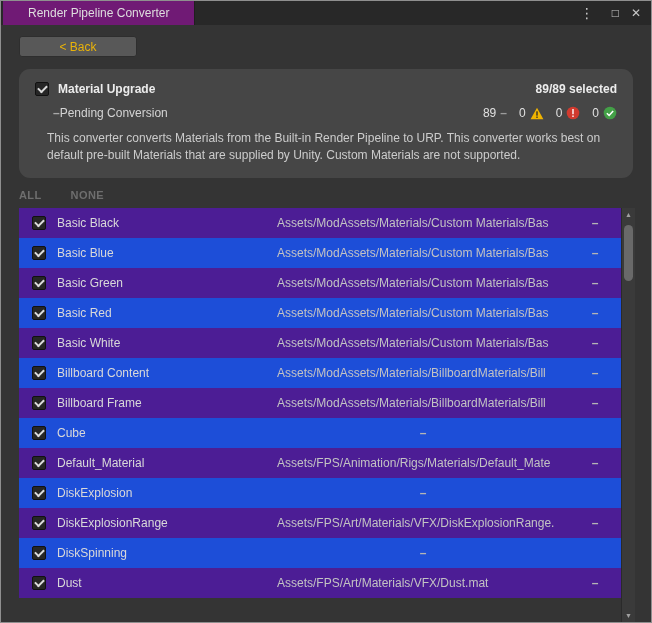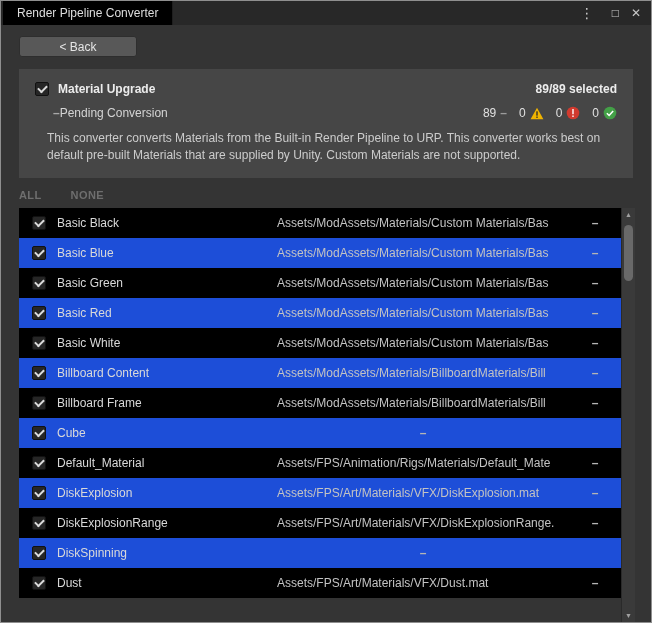--- a/index.html
+++ b/index.html
@@ -17,52 +17,52 @@
     cursor: default;
     -webkit-user-select: none; user-select: none;
   }
   
   .titlebar {
     height: 24px; flex: 0 0 24px;
     background: #282828;
     display: flex; align-items: stretch;
   }
   .tab {
-    background: #000000;
-    padding: 0 14px;
+    background: #701a75;
+    padding: 0 25px;
     display: flex; align-items: center;
     font-size: 12px; color: #dedede;
     border-right: 1px solid #1f1f1f;
     margin-left: 2px;
   }
   .titlebar-spacer { flex: 1; }
   .titlebar-controls {
     display: flex; align-items: center; gap: 12px;
     padding: 0 10px; color: #c8c8c8;
   }
   .tb-icon { font-size: 12px; line-height: 1; cursor: pointer; }
   .tb-icon.kebab { font-size: 14px; margin-right: 6px; }
   
   .toolbar { padding: 11px 18px 6px; }
   .back-button {
     width: 118px; height: 21px;
     background: #585858;
     border: 1px solid #2e2e2e;
     border-radius: 3px;
-    color: #e5e5e5;
+    color: #eab308;
     font-size: 12px;
     font-family: inherit;
     cursor: pointer;
     text-align: center;
   }
   
   .panel {
     margin: 6px 18px 0;
     background: #464646;
-    border-radius: 0;
+    border-radius: 11px;
     padding: 13px 16px 13px;
   }
   .panel-row1 { display: flex; align-items: center; }
   .panel-title { font-weight: bold; color: #ececec; font-size: 12px; margin-left: 9px; }
   .selected-summary { margin-left: auto; font-weight: bold; color: #ececec; font-size: 12px; }
   .panel-row2 {
     display: flex; align-items: center;
     margin-top: 10px; padding-left: 18px;
     font-size: 12px; color: #d4d4d4;
   }
@@ -91,21 +91,21 @@
     overflow: hidden;
   }
   .list { flex: 1; overflow: hidden; }
   .row {
     height: 30px;
     display: grid;
     grid-template-columns: 38px 220px 1fr 52px;
     align-items: center;
     font-size: 12px;
   }
-  .row.even { background: #000000; }
+  .row.even { background: #4c1d95; }
   .row.odd  { background: #1d4ed8; }
   .row .checkbox { margin-left: 13px; }
   .item-name { color: #d9d9d9; overflow: hidden; white-space: nowrap; }
   .item-path { color: #c3c3c3; overflow: hidden; white-space: nowrap; }
   .item-status { color: #b5b5b5; text-align: center; font-weight: bold; }
   
   .checkbox {
     width: 14px; height: 14px;
     background: #262626;
     border: 1px solid #111111;
@@ -264,21 +264,20 @@
   </div>
         <div class="row even">
     <span class="checkbox checked"></span>
     <span class="item-name">Default_Material</span>
     <span class="item-path">Assets/FPS/Animation/Rigs/Materials/Default_Mate</span>
     <span class="item-status">–</span>
   </div>
         <div class="row odd">
     <span class="checkbox checked"></span>
     <span class="item-name">DiskExplosion</span>
-    <span class="item-path">Assets/FPS/Art/Materials/VFX/DiskExplosion.mat</span>
     <span class="item-status">–</span>
   </div>
         <div class="row even">
     <span class="checkbox checked"></span>
     <span class="item-name">DiskExplosionRange</span>
     <span class="item-path">Assets/FPS/Art/Materials/VFX/DiskExplosionRange.</span>
     <span class="item-status">–</span>
   </div>
         <div class="row odd">
     <span class="checkbox checked"></span>

